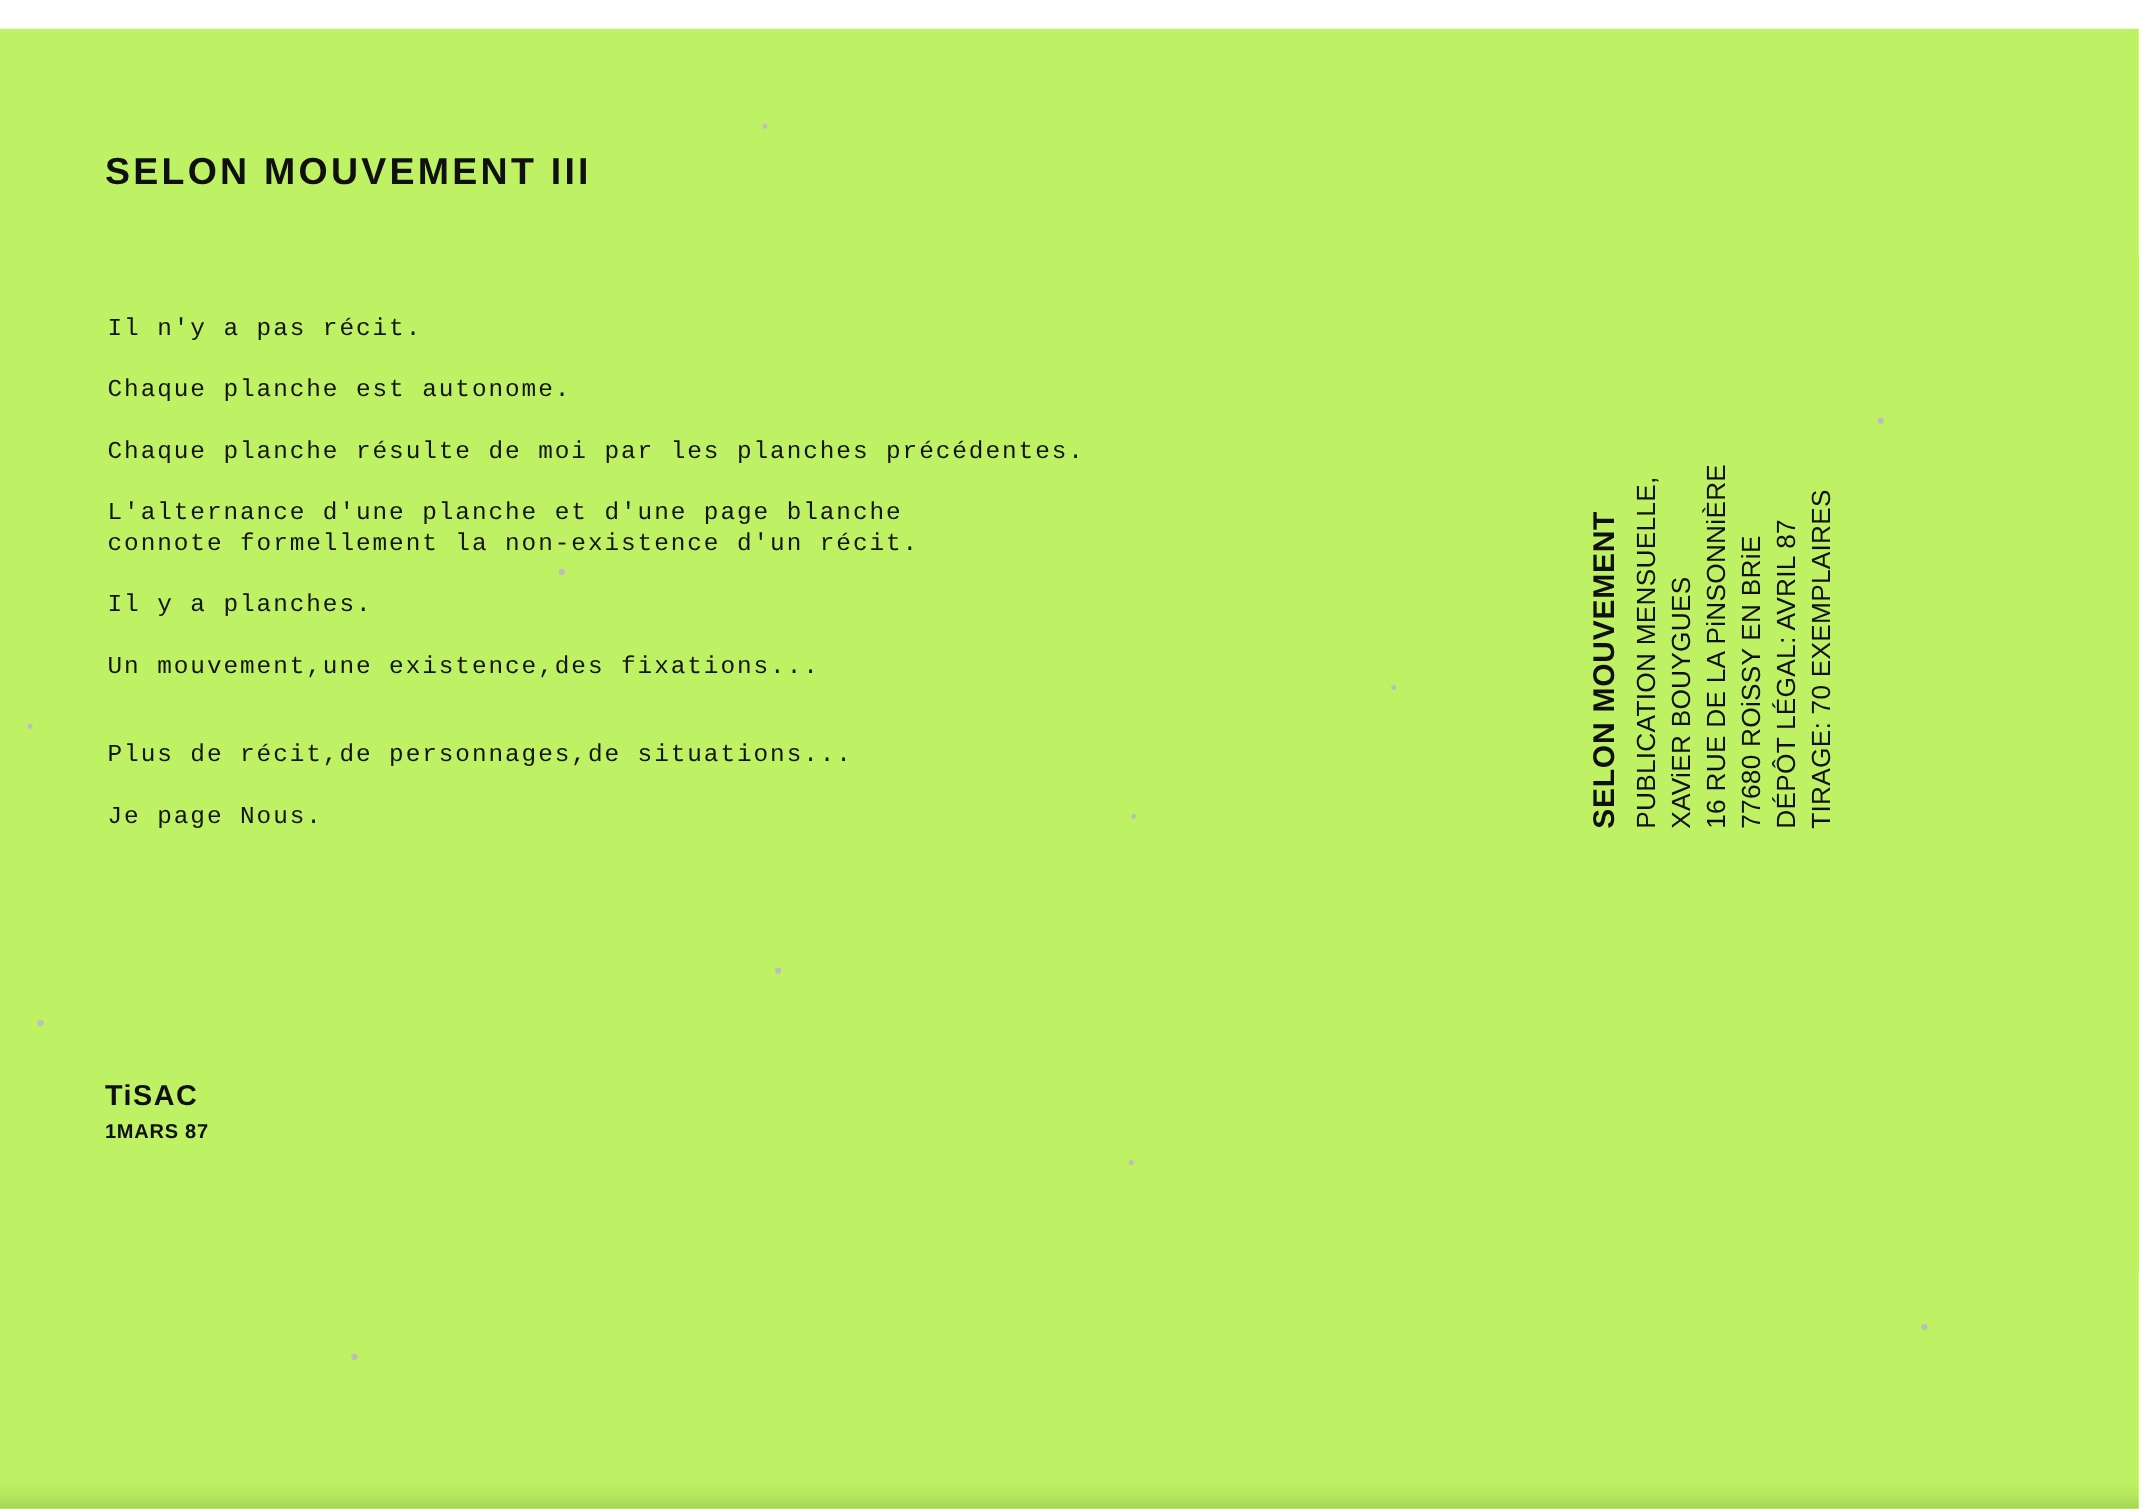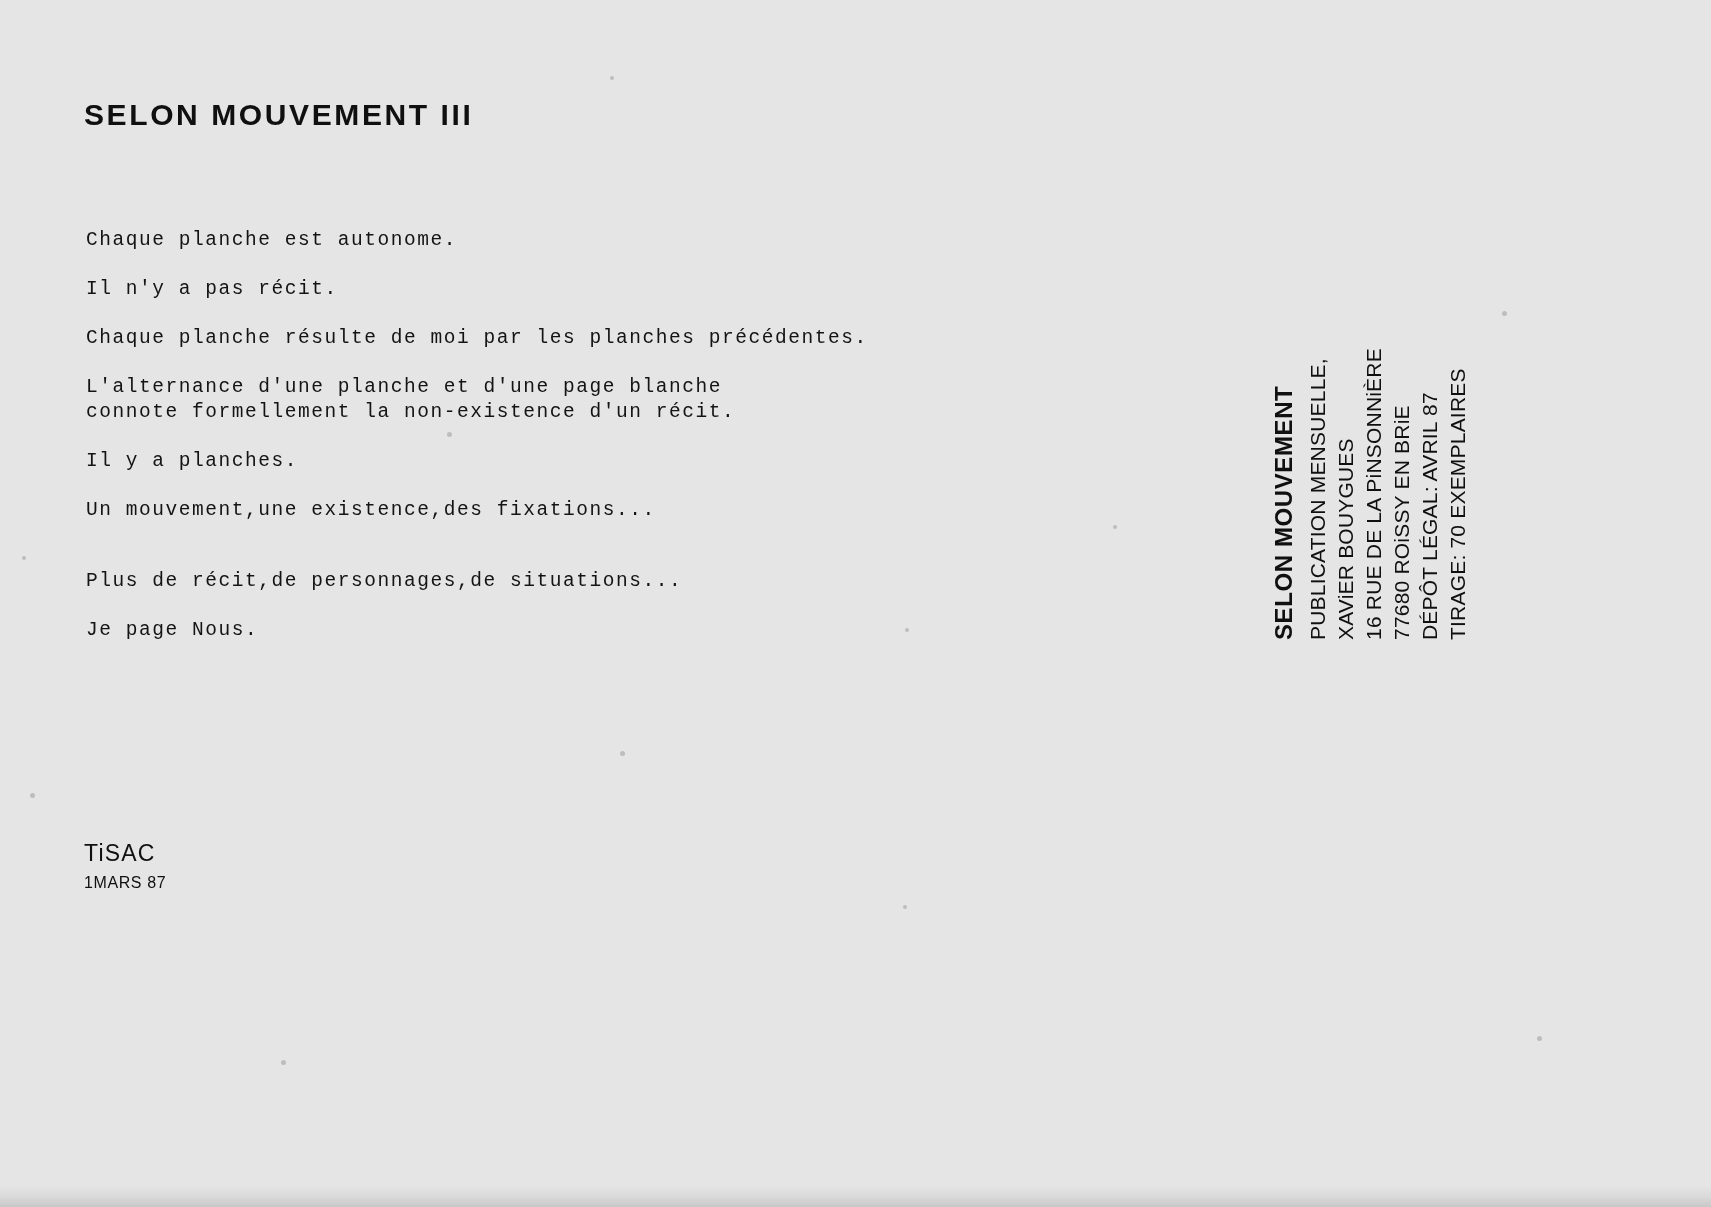--- a/index.html
+++ b/index.html
@@ -13,21 +13,22 @@
     position: relative;
     overflow: hidden;
     font-family: "Liberation Sans", sans-serif;
     color: #0f0f0f;
   }
 
   
   .page {
     position: absolute;
     inset: 0;
-    background: #e5e5e5;
+    background: #bef264;
+    margin-top: 23px;
   }
   .page::after{
     content:"";
     position:absolute;
     left:0; right:0; bottom:0;
     height:22px;
     background: linear-gradient(180deg, rgba(0,0,0,0.00) 0%, rgba(0,0,0,0.05) 55%, rgba(0,0,0,0.13) 100%);
     pointer-events:none;
   }
 
@@ -58,21 +59,21 @@
     margin: 0 0 24px 0;
     white-space: pre-wrap;
   }
   .para.gap-extra { margin-bottom: 46px; }
 
   .signature {
     position: absolute;
     left: 84px;
     top: 838px;
     font-family: "Liberation Sans", sans-serif;
-    font-weight: 400;
+    font-weight: 700;
     color: #101010;
   }
   .sig-name {
     font-size: 23px;
     letter-spacing: 1.2px;
     line-height: 30px;
   }
   .sig-date {
     font-size: 16px;
     letter-spacing: 0.6px;
@@ -113,22 +114,22 @@
   }
 </style>
 </head>
 <body>
 
 <div class="page">
 
   <div class="title">SELON MOUVEMENT III</div>
 
   <div class="body-block">
+    <p class="para">Il n'y a pas récit.</p>
     <p class="para">Chaque planche est autonome.</p>
-    <p class="para">Il n'y a pas récit.</p>
     <p class="para">Chaque planche résulte de moi par les planches précédentes.</p>
     <p class="para">L'alternance d'une planche et d'une page blanche
 connote formellement la non-existence d'un récit.</p>
     <p class="para">Il y a planches.</p>
     <p class="para gap-extra">Un mouvement,une existence,des fixations...</p>
     <p class="para">Plus de récit,de personnages,de situations...</p>
     <p class="para">Je page Nous.</p>
   </div>
 
   <div class="signature">

